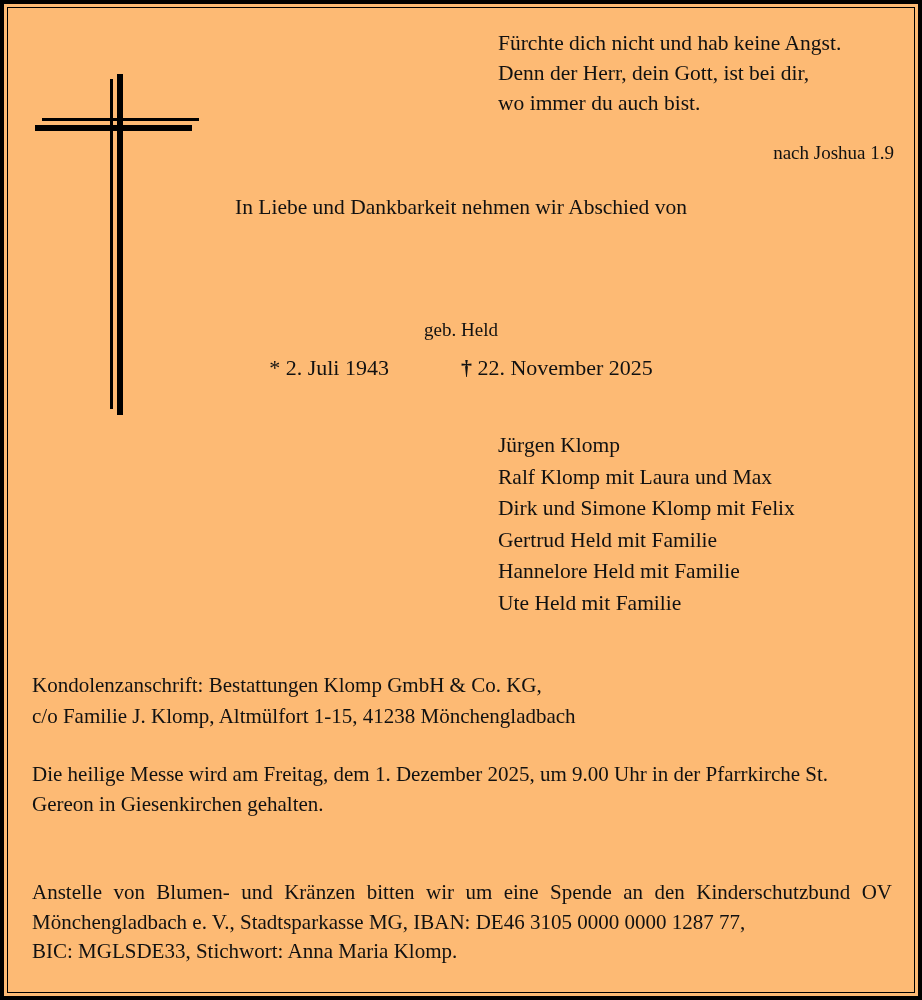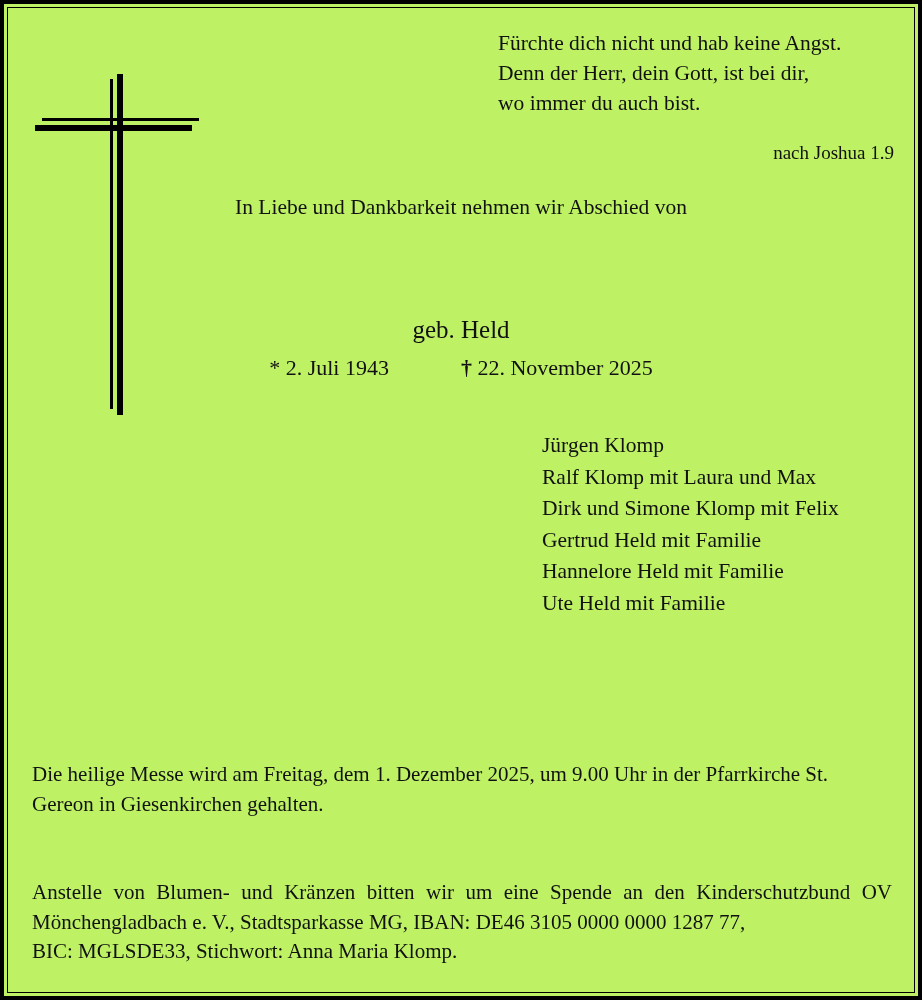--- a/index.html
+++ b/index.html
@@ -12,21 +12,21 @@
     font-family: "Liberation Serif", "DejaVu Serif", serif;
     color: #111111;
   }
 
   
   .notice {
     position: relative;
     width: 922px;
     height: 1000px;
     box-sizing: border-box;
-    background: #bef264;
+    background: #fdba74;
     overflow: hidden;
   }
   .frame-outer {
     position: absolute;
     left: 0; top: 0;
     width: 922px; height: 1000px;
     box-sizing: border-box;
     border: 4px solid #000000;
     pointer-events: none;
   }
@@ -127,21 +127,21 @@
     font-size: 45px;
     line-height: 56px;
     letter-spacing: 0.2px;
   }
   .maiden-name {
     position: absolute;
     left: 0px;
     top: 315px;
     width: 922px;
     text-align: center;
-    font-size: 25px;
+    font-size: 19px;
     line-height: 30px;
   }
   .dates-row {
     position: absolute;
     left: 0px;
     top: 352px;
     width: 922px;
     text-align: center;
     font-size: 22px;
     line-height: 32px;
@@ -153,21 +153,21 @@
   
   .mourners {
     position: absolute;
     left: 498px;
     top: 430px;
     width: 400px;
     font-size: 21.5px;
     line-height: 31.5px;
     text-align: left;
   }
-  .mourner-line { white-space: nowrap; margin-left: 44px; }
+  .mourner-line { white-space: nowrap; }
 
   
   .condolence {
     position: absolute;
     left: 32px;
     top: 670px;
     width: 860px;
     font-size: 21px;
     line-height: 30.5px;
     text-align: left;
@@ -223,20 +223,22 @@
 
     <div class="mourners">
       <div class="mourner-line">Jürgen Klomp</div>
       <div class="mourner-line">Ralf Klomp mit Laura und Max</div>
       <div class="mourner-line">Dirk und Simone Klomp mit Felix</div>
       <div class="mourner-line">Gertrud Held mit Familie</div>
       <div class="mourner-line">Hannelore Held mit Familie</div>
       <div class="mourner-line">Ute Held mit Familie</div>
     </div>
 
+    <div class="condolence">Kondolenzanschrift: Bestattungen Klomp GmbH &amp; Co. KG,
+c/o Familie J. Klomp, Altmülfort 1-15, 41238 Mönchengladbach</div>
 
     <div class="paragraph-block para-service">
       <p>Die heilige Messe wird am Freitag, dem 1. Dezember 2025, um 9.00 Uhr in der Pfarrkirche St. Gereon in Giesenkirchen gehalten.</p>
     </div>
 
 
     <div class="paragraph-block para-donation">
       <p>Anstelle von Blumen- und Kränzen bitten wir um eine Spende an den Kinderschutzbund OV Mönchengladbach e. V., Stadtsparkasse MG, IBAN: DE46 3105 0000 0000 1287 77,</p>
       <p>BIC: MGLSDE33, Stichwort: Anna Maria Klomp.</p>
     </div>

